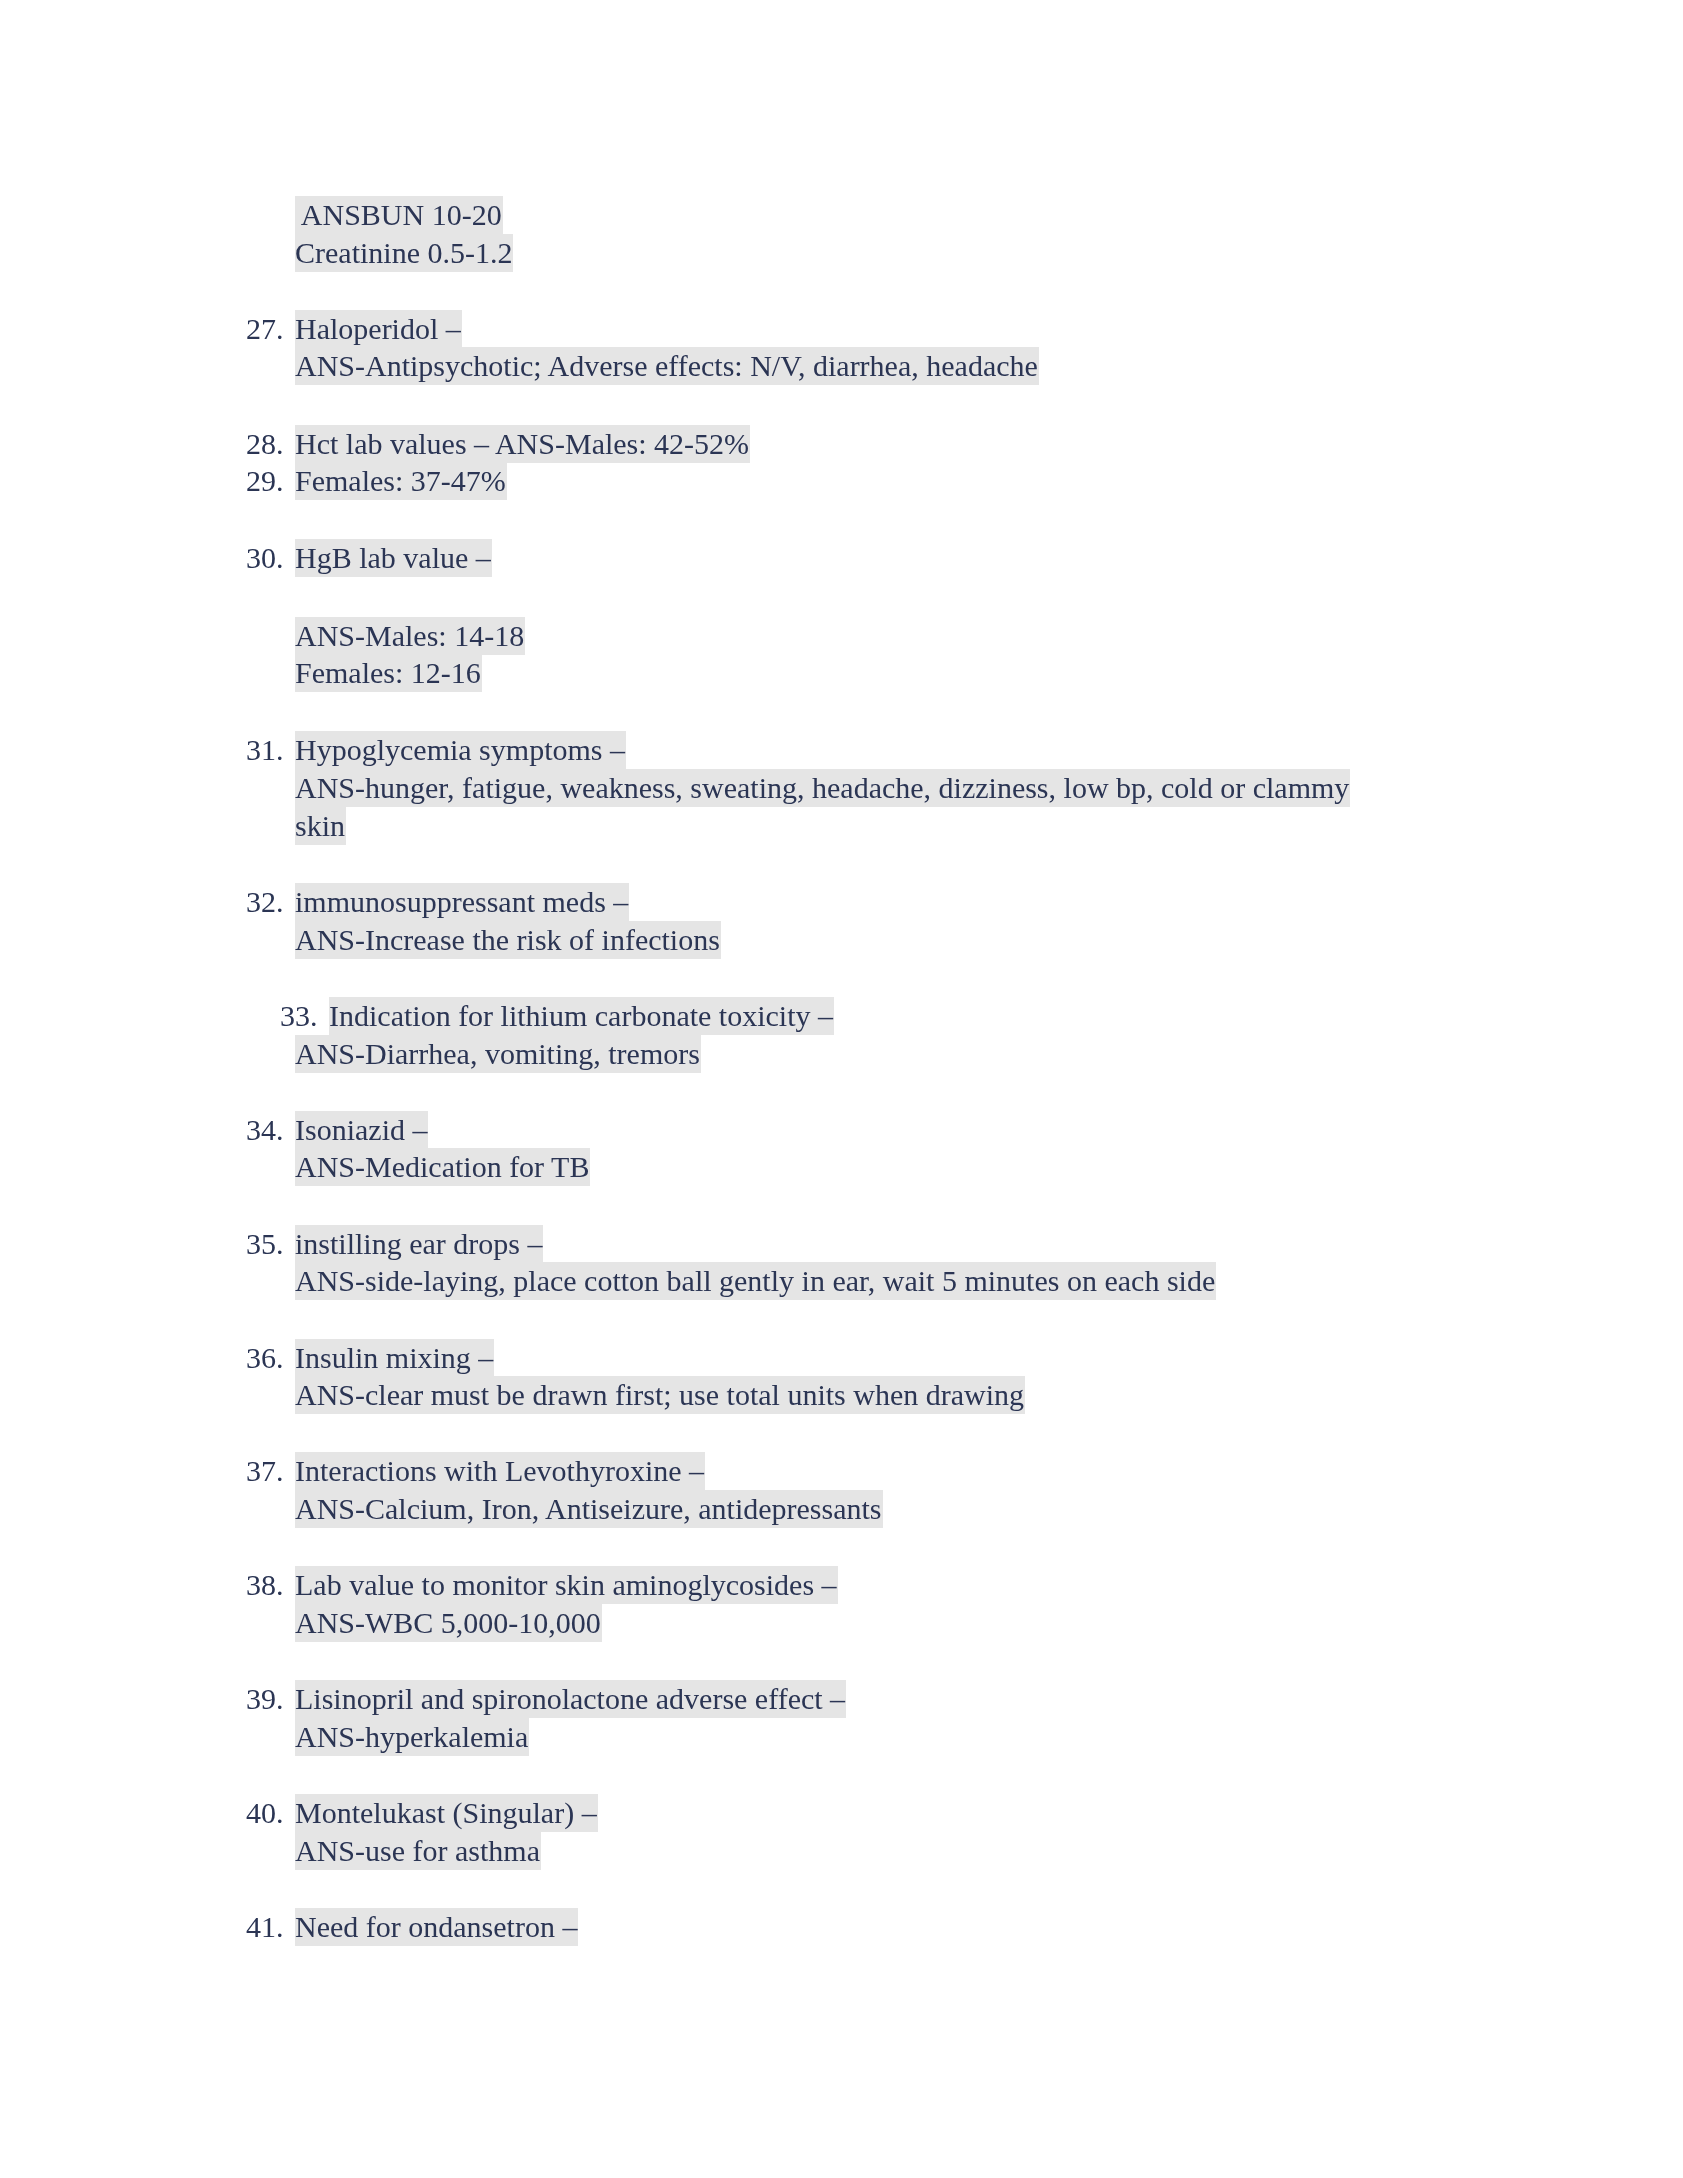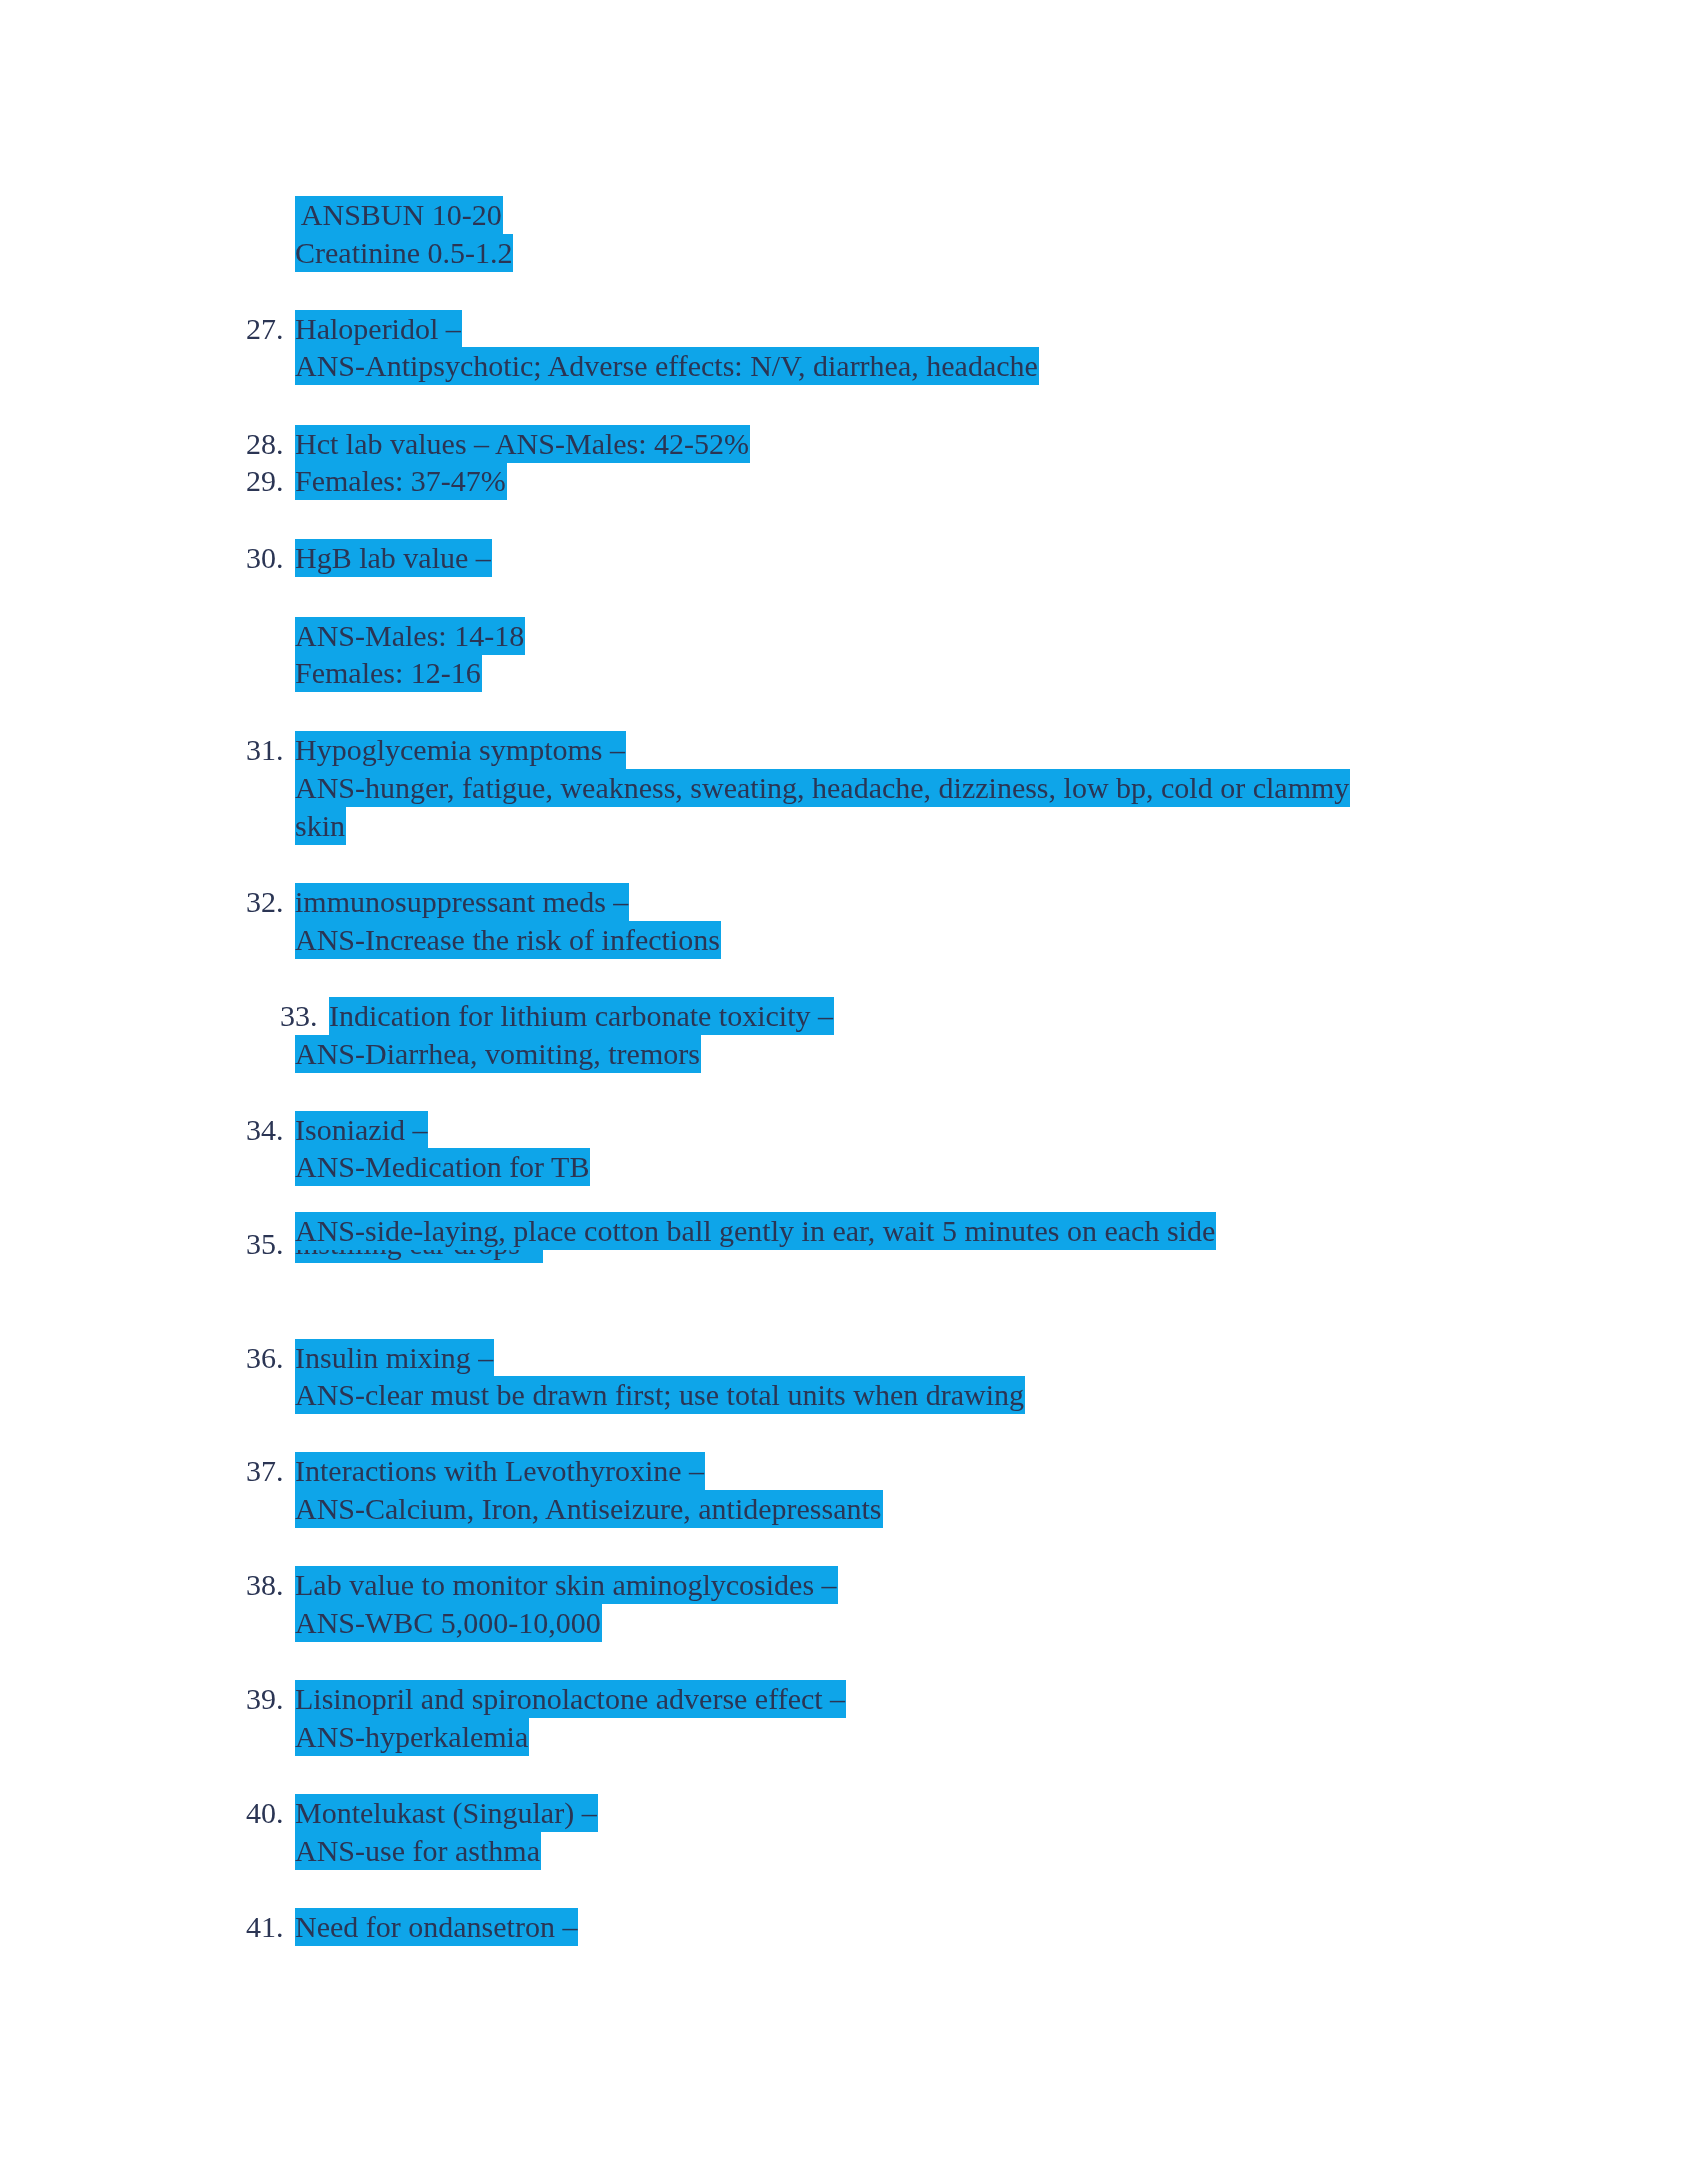--- a/index.html
+++ b/index.html
@@ -21,21 +21,21 @@
     top: 0;
     height: 38px;
     line-height: 38px;
   }
   .txt {
     position: absolute;
     left: 295px;
     top: 0;
     height: 38px;
     line-height: 38px;
-    background: #0ea5e9;
+    background: #e5e5e5;
     padding-right: 1px;
   }
 </style>
 </head>
 <body>
 
 <div class="page" id="page">
     <div class="line" style="top: 196px;">
     
     <span class="txt"> ANSBUN 10-20</span>
@@ -105,21 +105,21 @@
     <span class="txt">Isoniazid –</span>
   </div>
     <div class="line" style="top: 1148px;">
     
     <span class="txt">ANS-Medication for TB</span>
   </div>
     <div class="line" style="top: 1225px;">
     <span class="num">35.</span>
     <span class="txt">instilling ear drops –</span>
   </div>
-    <div class="line" style="top: 1212px; padding-left: 44px;">
+    <div class="line" style="top: 1262px; padding-left: 44px;">
     
     <span class="txt">ANS-side-laying, place cotton ball gently in ear, wait 5 minutes on each side</span>
   </div>
     <div class="line" style="top: 1339px;">
     <span class="num">36.</span>
     <span class="txt">Insulin mixing –</span>
   </div>
     <div class="line" style="top: 1376px;">
     
     <span class="txt">ANS-clear must be drawn first; use total units when drawing</span>

